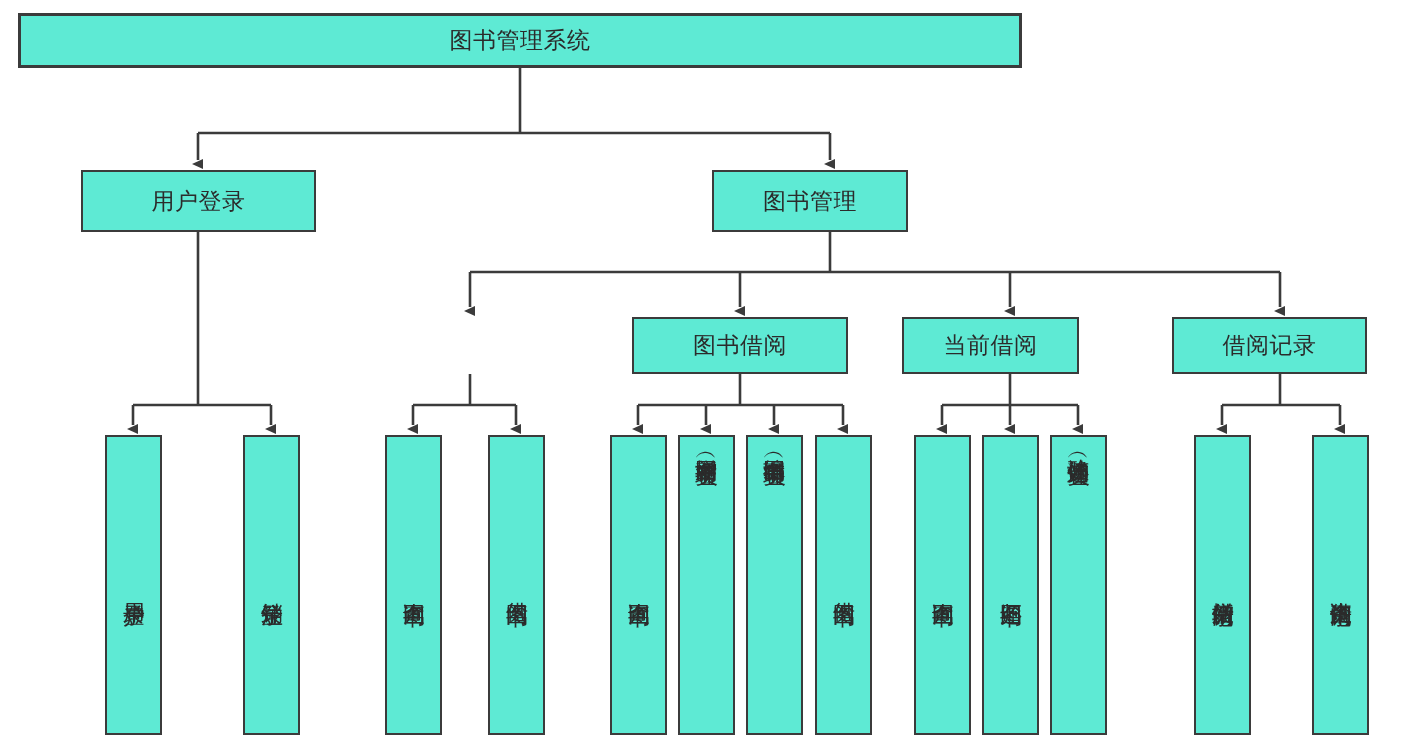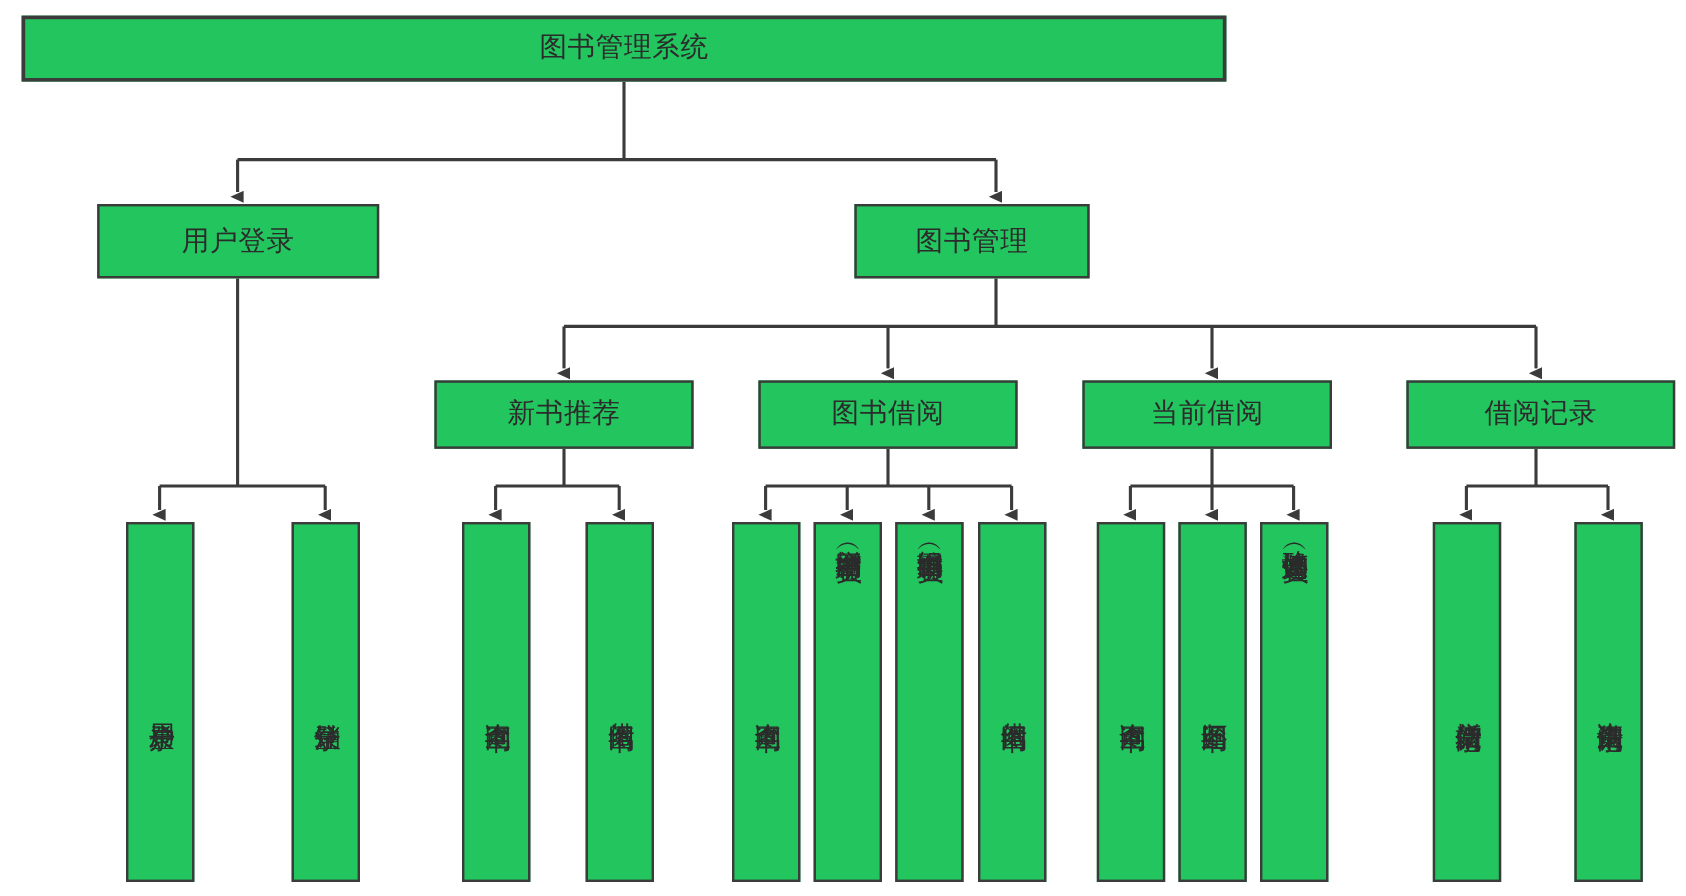--- a/index.html
+++ b/index.html
@@ -21,21 +21,21 @@
     position: absolute;
     left: 0;
     top: 0;
     width: 1405px;
     height: 747px;
     pointer-events: none;
   }
   .node {
     position: absolute;
     box-sizing: border-box;
-    background: #22c55e;
+    background: #5eead4;
     border: 2.5px solid #3b3b3b;
     display: flex;
     align-items: center;
     justify-content: center;
     color: #2b2b2b;
   }
   .node.root {
     border-width: 3px;
   }
   .node-label {
@@ -135,30 +135,27 @@
     <span class="node-label">图书管理系统</span>
   </div>
 
   <div class="node" style="left:81px; top:170px; width:235px; height:62px;">
     <span class="node-label">用户登录</span>
   </div>
   <div class="node" style="left:712px; top:170px; width:196px; height:62px;">
     <span class="node-label">图书管理</span>
   </div>
 
-  <div class="node" style="left:362px; top:317px; width:216px; height:57px;">
-    <span class="node-label">新书推荐</span>
-  </div>
   <div class="node" style="left:632px; top:317px; width:216px; height:57px;">
     <span class="node-label">图书借阅</span>
   </div>
-  <div class="node" style="left:902px; top:317px; width:208px; height:57px;">
+  <div class="node" style="left:902px; top:317px; width:177px; height:57px;">
     <span class="node-label">当前借阅</span>
   </div>
-  <div class="node" style="left:1172px; top:317px; width:224px; height:57px;">
+  <div class="node" style="left:1172px; top:317px; width:195px; height:57px;">
     <span class="node-label">借阅记录</span>
   </div>
 
   <div class="node leaf" style="left:105px; top:435px; width:57px; height:300px;">
     <span class="node-label">用户登录</span>
   </div>
   <div class="node leaf" style="left:243px; top:435px; width:57px; height:300px;">
     <span class="node-label">注销登录</span>
   </div>
 

